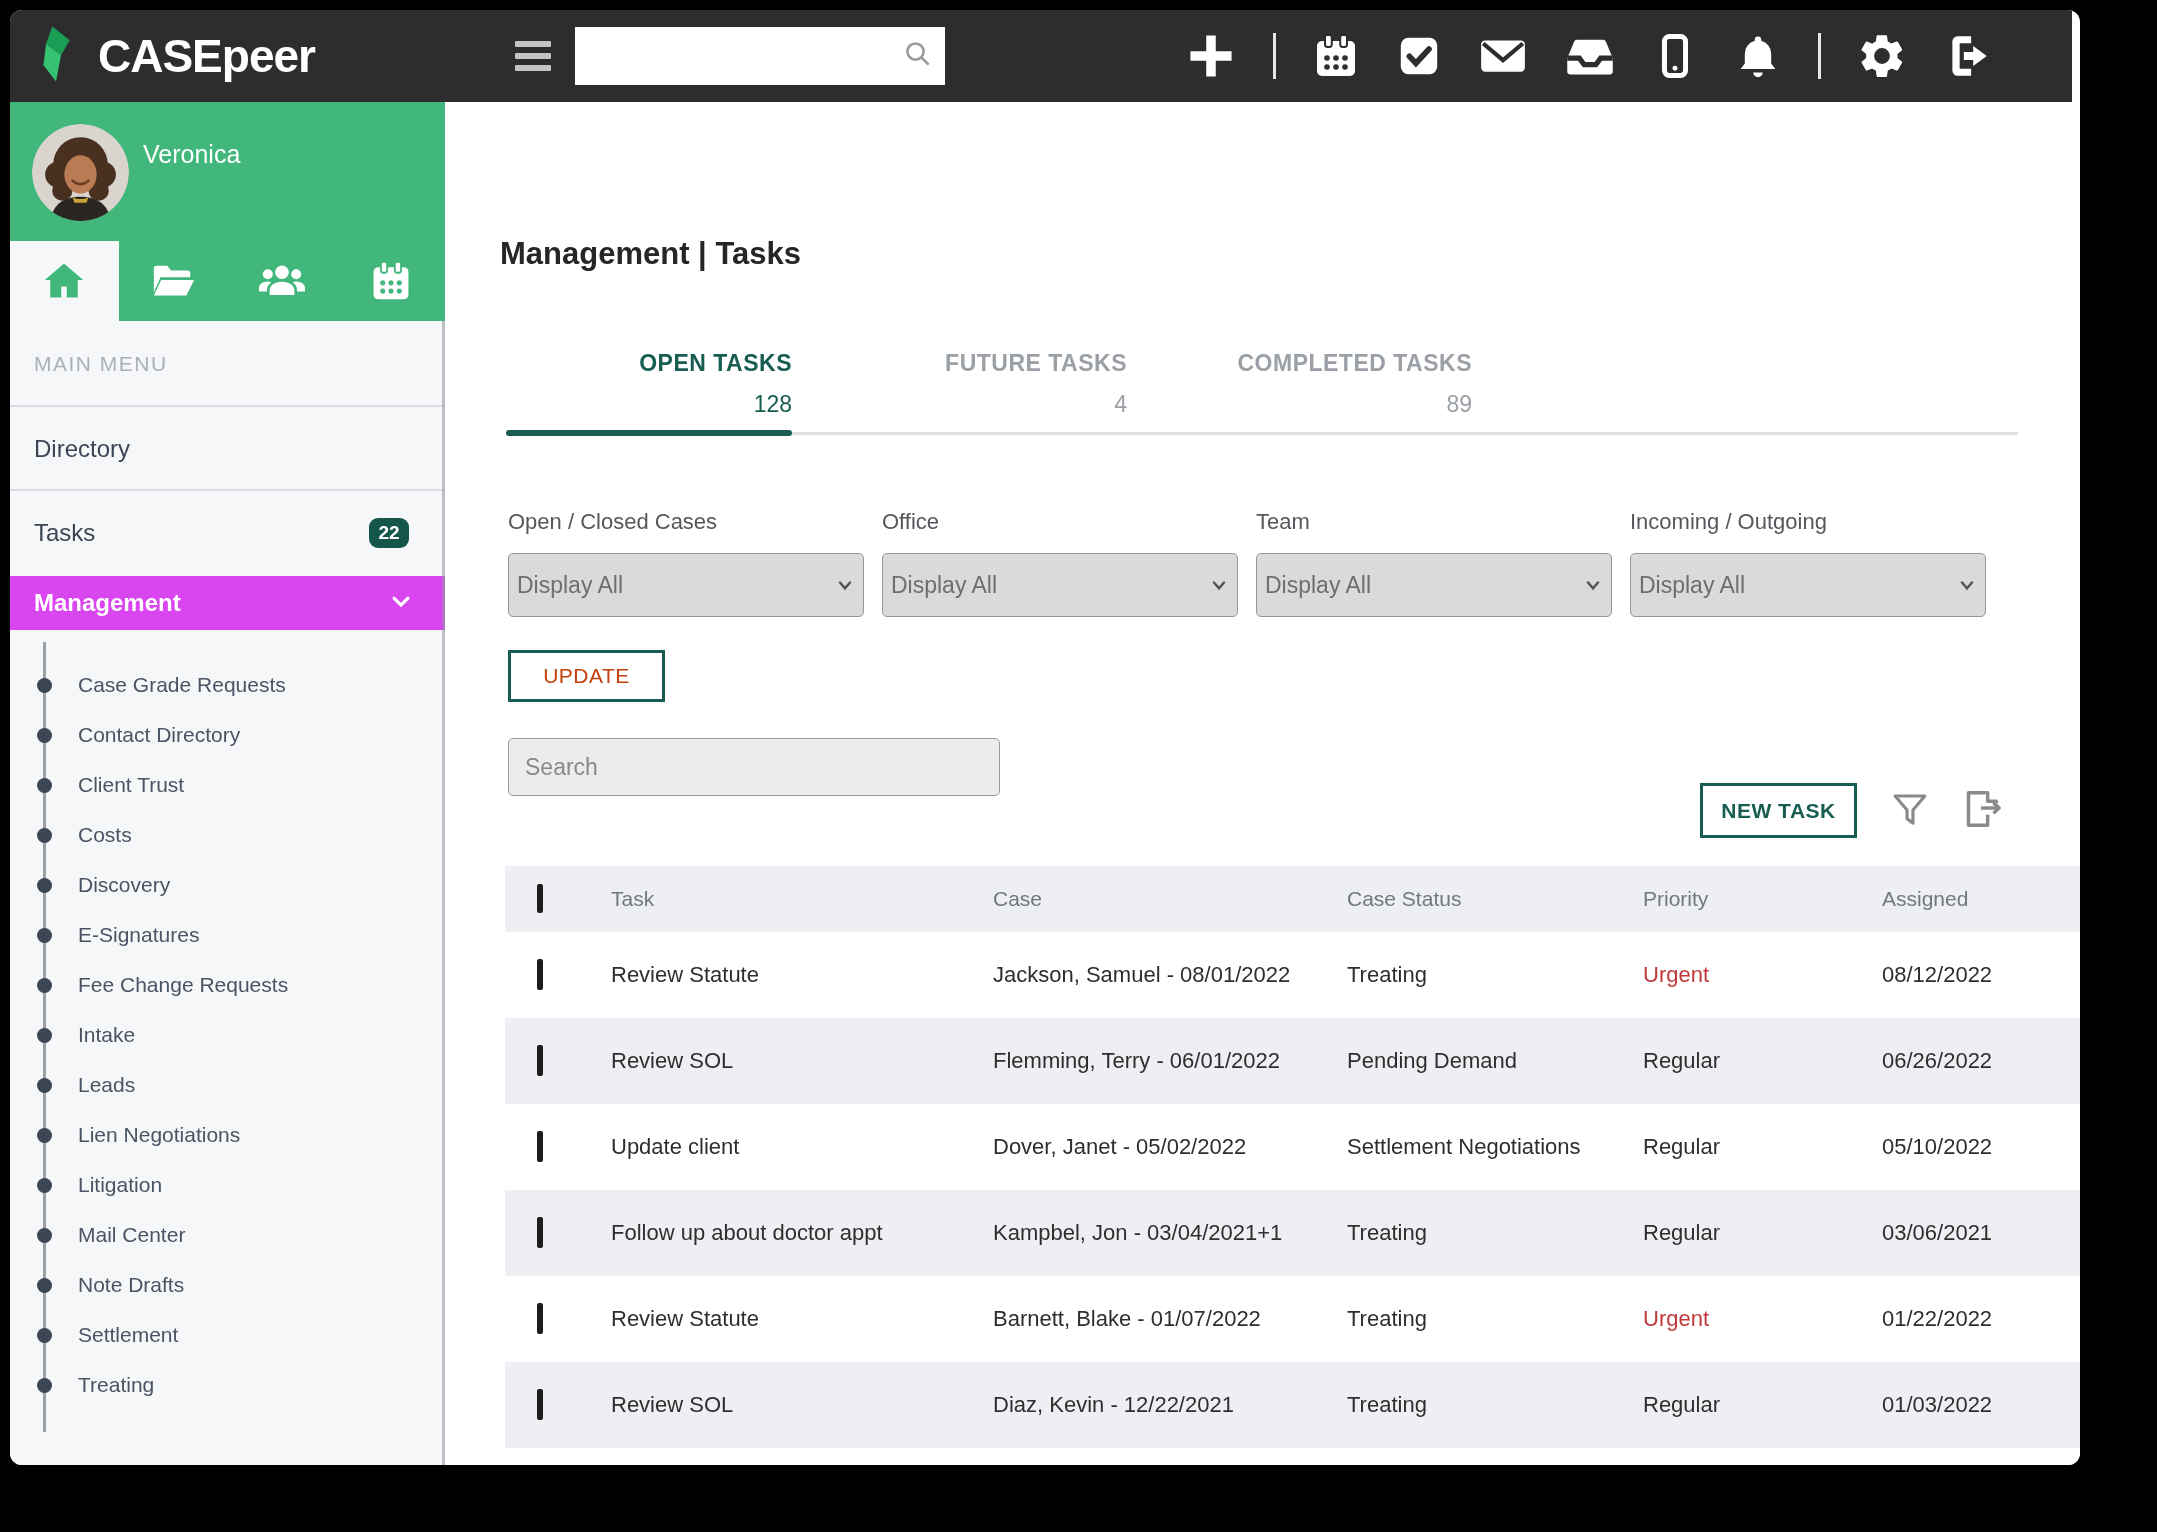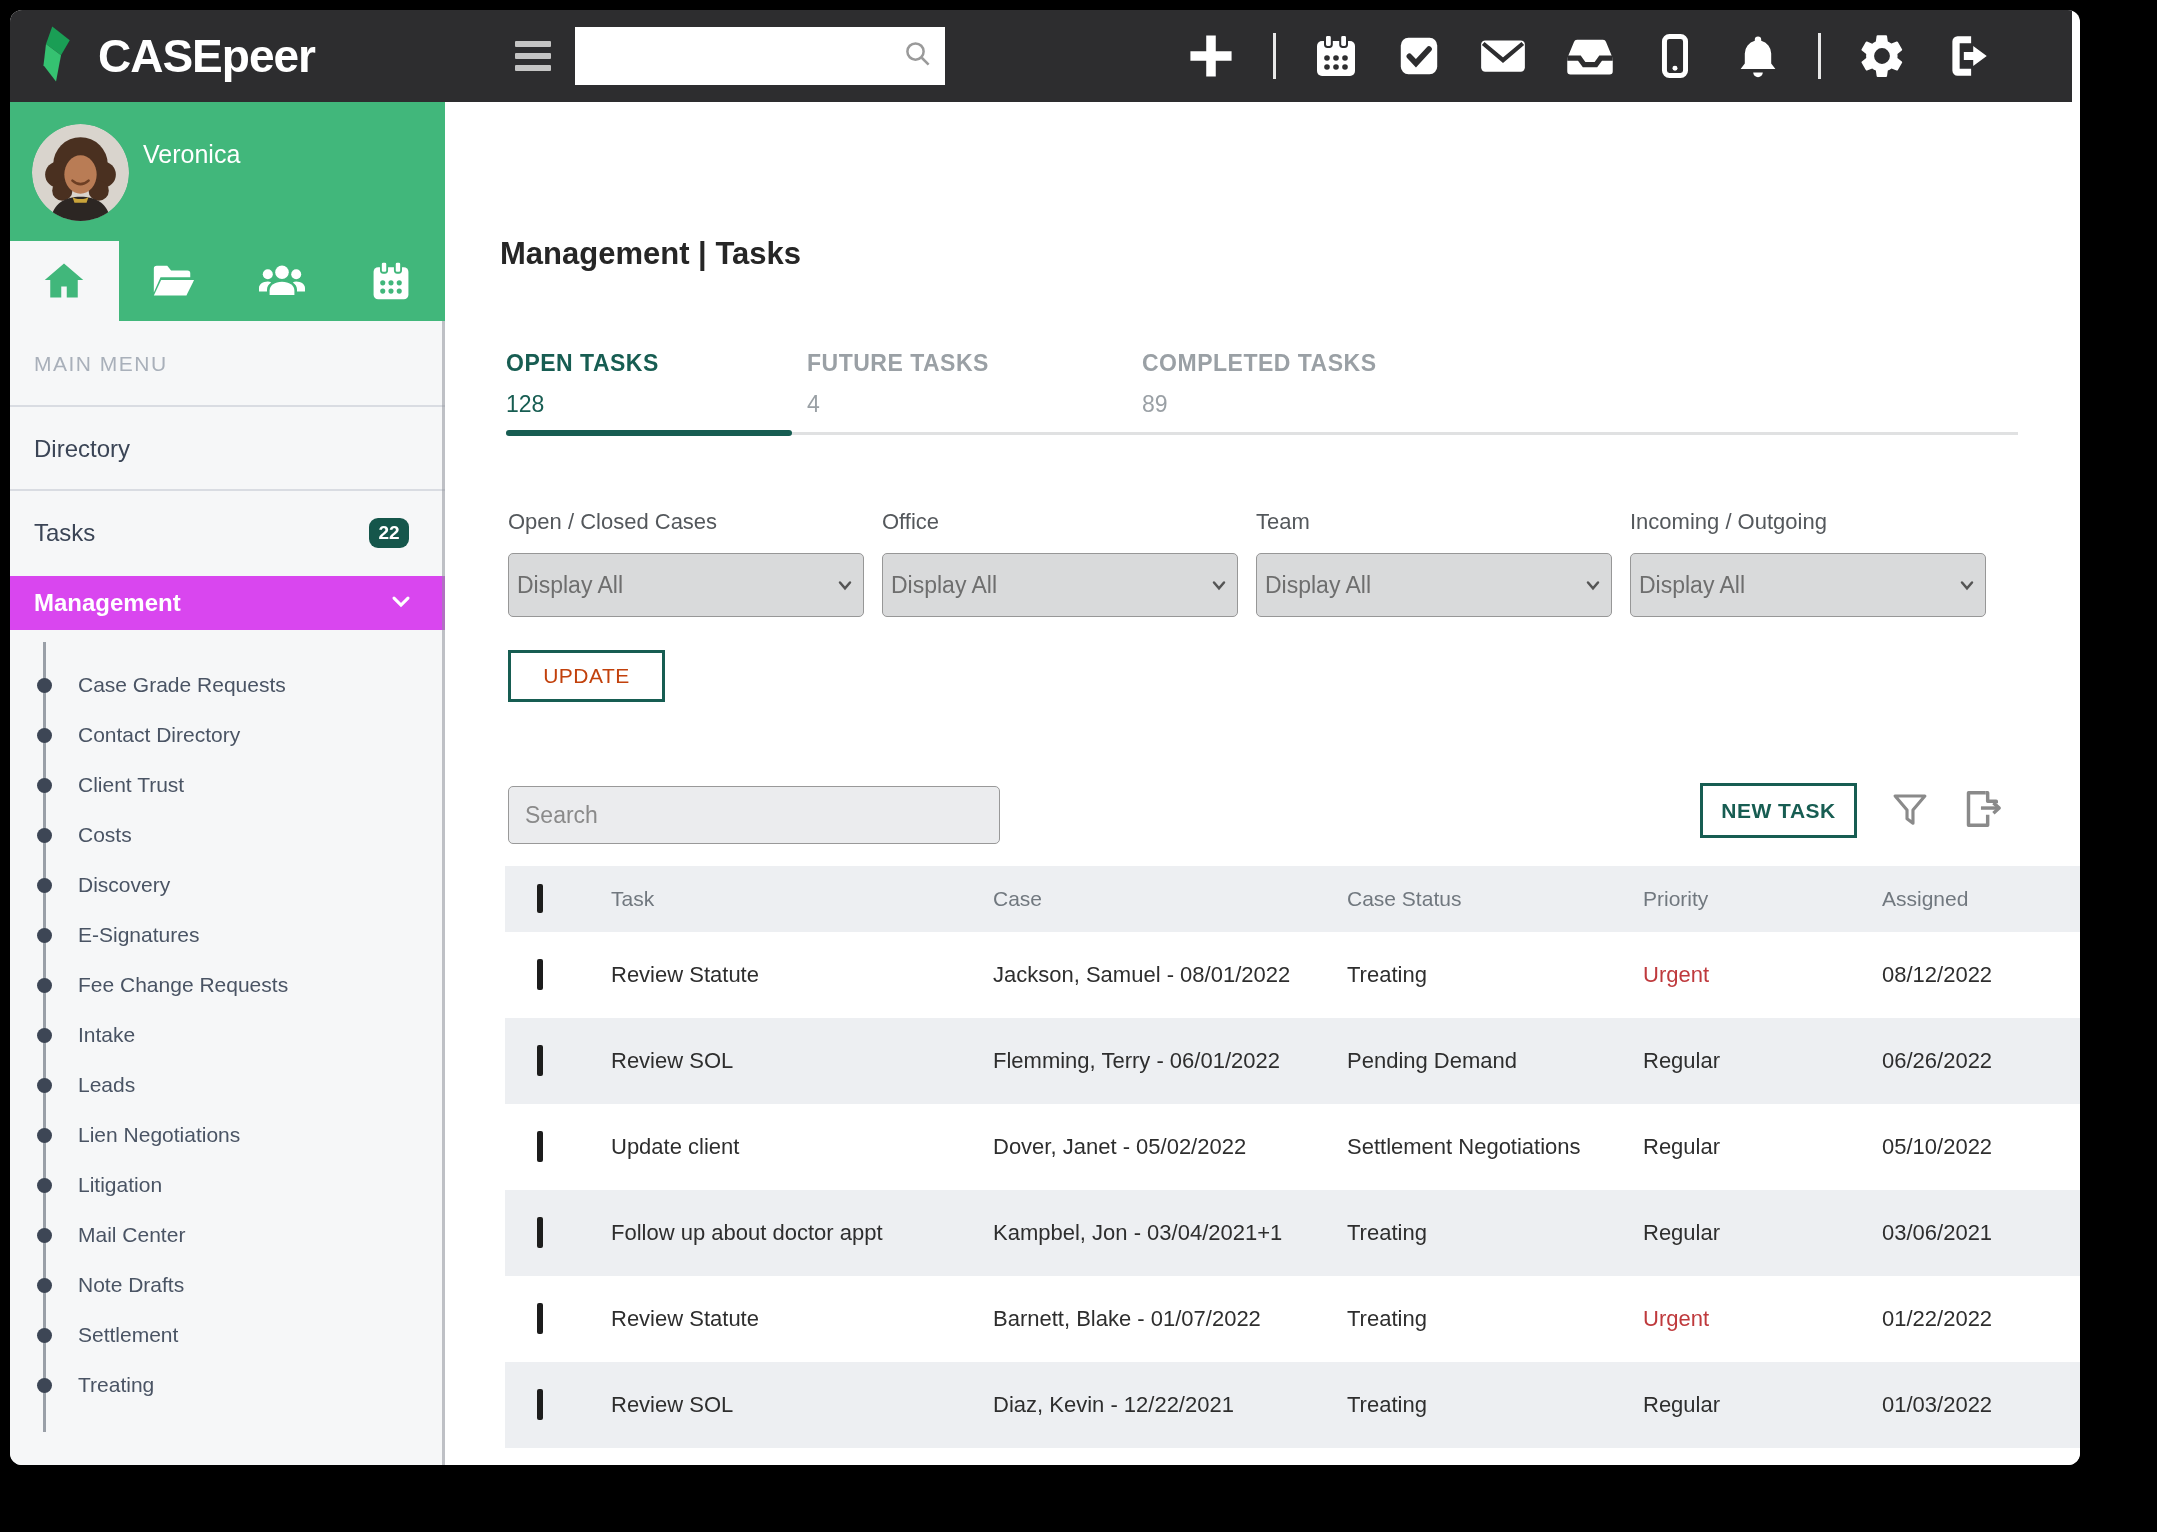--- a/index.html
+++ b/index.html
@@ -48,39 +48,39 @@
   .submenu { position:absolute; left:0; top:540px; width:100%; padding-top:18px; }
   .submenu-line { position:absolute; left:33px; top:540px; width:3px; height:790px; background:#9aa0a8; }
   .submenu-item { position:relative; height:50px; display:flex; align-items:center; cursor:pointer; }
   .submenu-item .dot { position:absolute; left:27px; width:15px; height:15px; border-radius:50%; background:#3d4655; }
   .submenu-item .sub-label { margin-left:68px; font-size:21px; color:#4a5464; }
 
   
   .main { position:absolute; left:435px; top:92px; right:0; bottom:0; background:#fff; }
   .page-title { position:absolute; left:55px; top:134px; font-size:31px; font-weight:700; color:#262626; }
   .tabs { position:absolute; left:61px; top:240px; display:flex; }
-  .tab { height:86px; text-align:left; cursor:pointer; color:#9aa0a5; }
+  .tab { height:86px; text-align:right; cursor:pointer; color:#9aa0a5; }
   .tab:nth-of-type(1){ width:286px; }
   .tab:nth-of-type(2){ width:320px; margin-left:15px;}
   .tab:nth-of-type(3){ width:330px; margin-left:15px;}
   .tab .tab-label { font-size:23px; font-weight:700; letter-spacing:.5px; margin-top:8px; }
   .tab .tab-count { font-size:23px; margin-top:14px; }
   .tab.active { color:#175d52; }
   .tab-track { position:absolute; left:61px; top:330px; width:1512px; height:3px; background:#e0e1e2; }
   .tab-active-bar { position:absolute; left:61px; top:328px; width:286px; height:6px; background:#175d52; border-radius:3px; }
 
   .filters { position:absolute; left:63px; top:408px; display:flex; gap:18px; }
   .filter { width:356px; }
   .filter-label { font-size:22px; color:#54585c; font-weight:500; line-height:24px; }
   .filter-select { margin-top:19px; height:64px; background:#d9dadb; border:1px solid #979797; border-radius:5px; display:flex; align-items:center; justify-content:space-between; padding:0 8px; cursor:pointer; }
   .filter-value { font-size:23px; color:#6e6e6e; }
 
   .update-btn { position:absolute; left:63px; top:548px; width:157px; height:52px; background:#fff; border:3px solid #175d52; color:#c2410c; font-size:21px; font-weight:400; letter-spacing:.5px; font-family:inherit; cursor:pointer; }
 
-  .table-search { position:absolute; left:63px; top:684px; width:492px; height:58px; background:#ebecee; border:1px solid #999; border-radius:5px; font-size:23px; color:#444; padding:4px 16px; font-family:inherit; outline:none; }
+  .table-search { position:absolute; left:63px; top:636px; width:492px; height:58px; background:#ebecee; border:1px solid #999; border-radius:5px; font-size:23px; color:#444; padding:4px 16px; font-family:inherit; outline:none; }
   .table-search::placeholder { color:#8a8a8a; }
   .new-task-btn { position:absolute; left:1255px; top:681px; width:157px; height:55px; background:#fff; border:3px solid #175d52; color:#175d52; font-size:21px; font-weight:700; letter-spacing:.5px; font-family:inherit; cursor:pointer; }
   .icon-funnel { position:absolute; left:1444px; top:686px; cursor:pointer; }
   .icon-export { position:absolute; left:1512px; top:684px; cursor:pointer; }
 
   .task-table { position:absolute; left:60px; top:764px; right:0; }
   .t-row { display:grid; grid-template-columns:106px 382px 354px 296px 239px 1fr; align-items:center; }
   .t-head { height:66px; background:#edeff2; color:#71787f; font-size:21px; }
   .t-body .t-row { height:86px; font-size:22px; color:#2e2e2e; background:#fff; }
   .t-body .t-row:nth-of-type(even) { background:#edeff2; }

